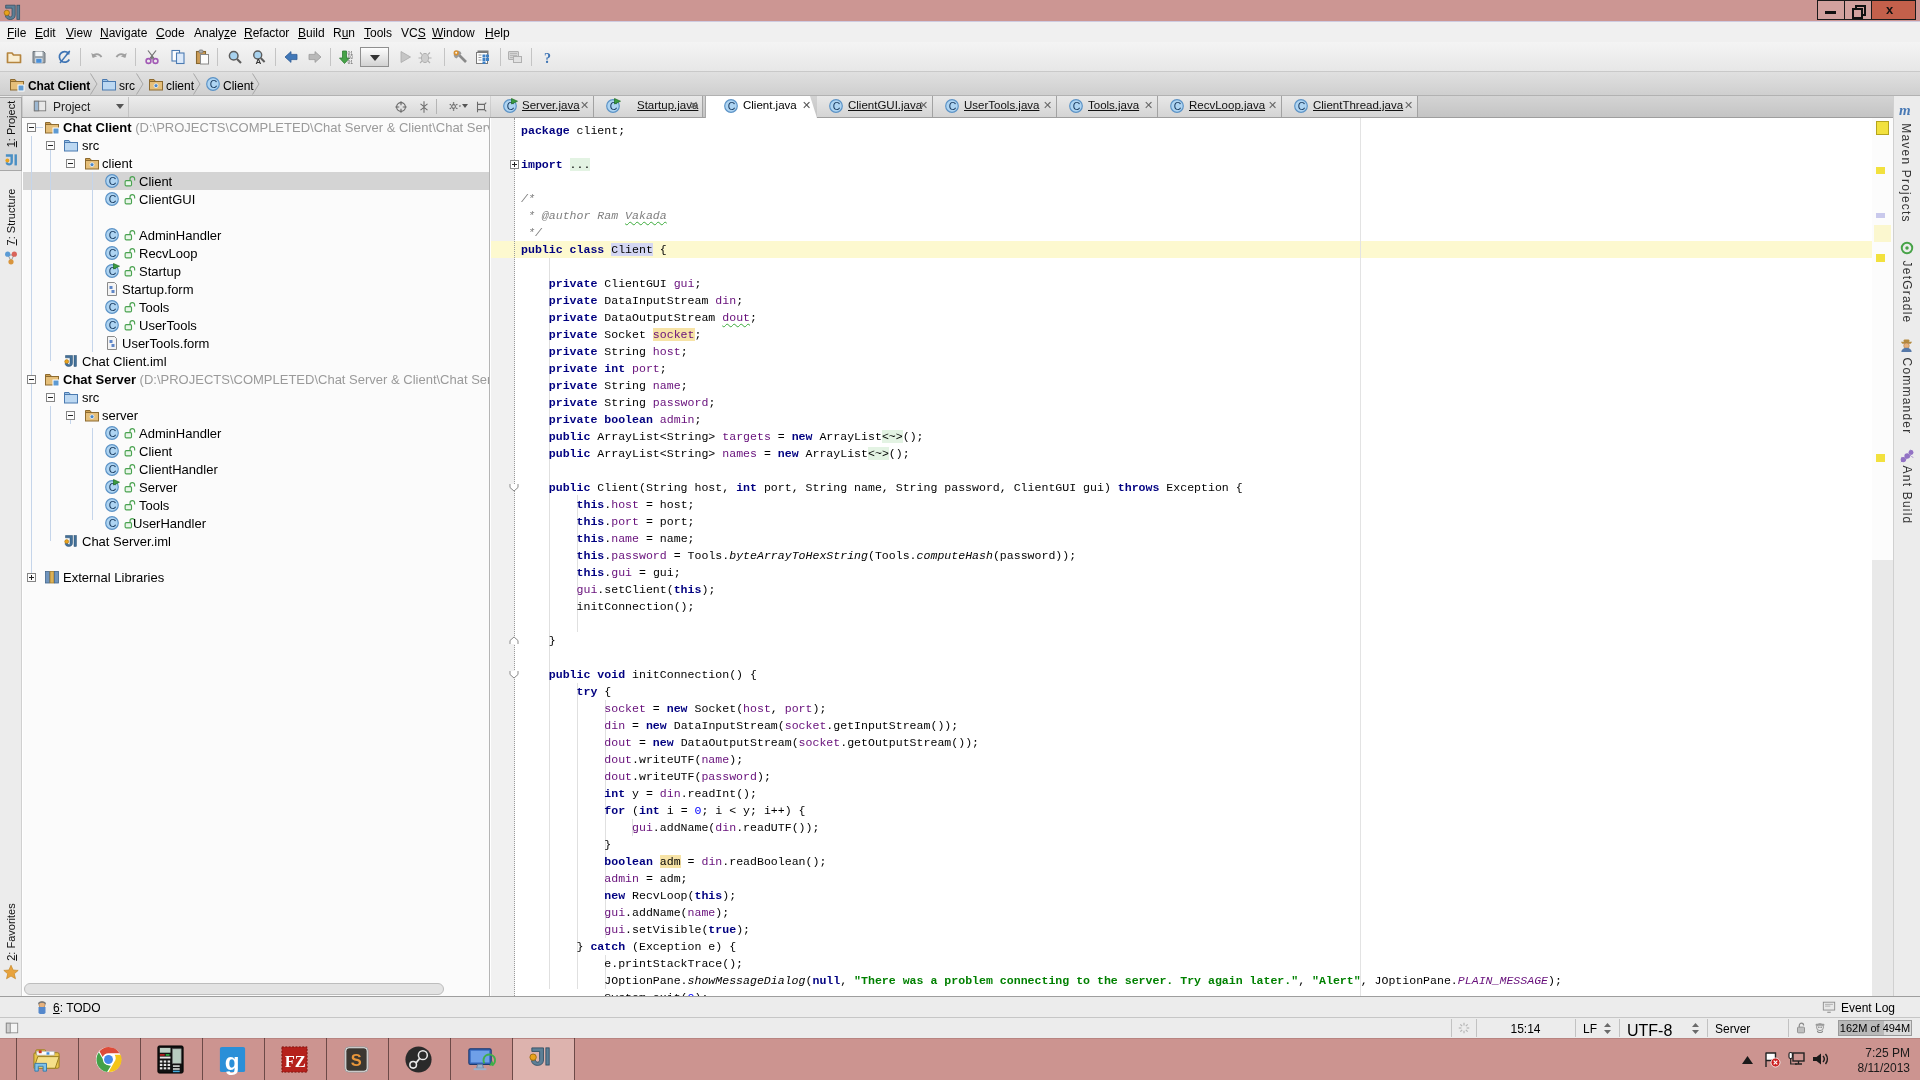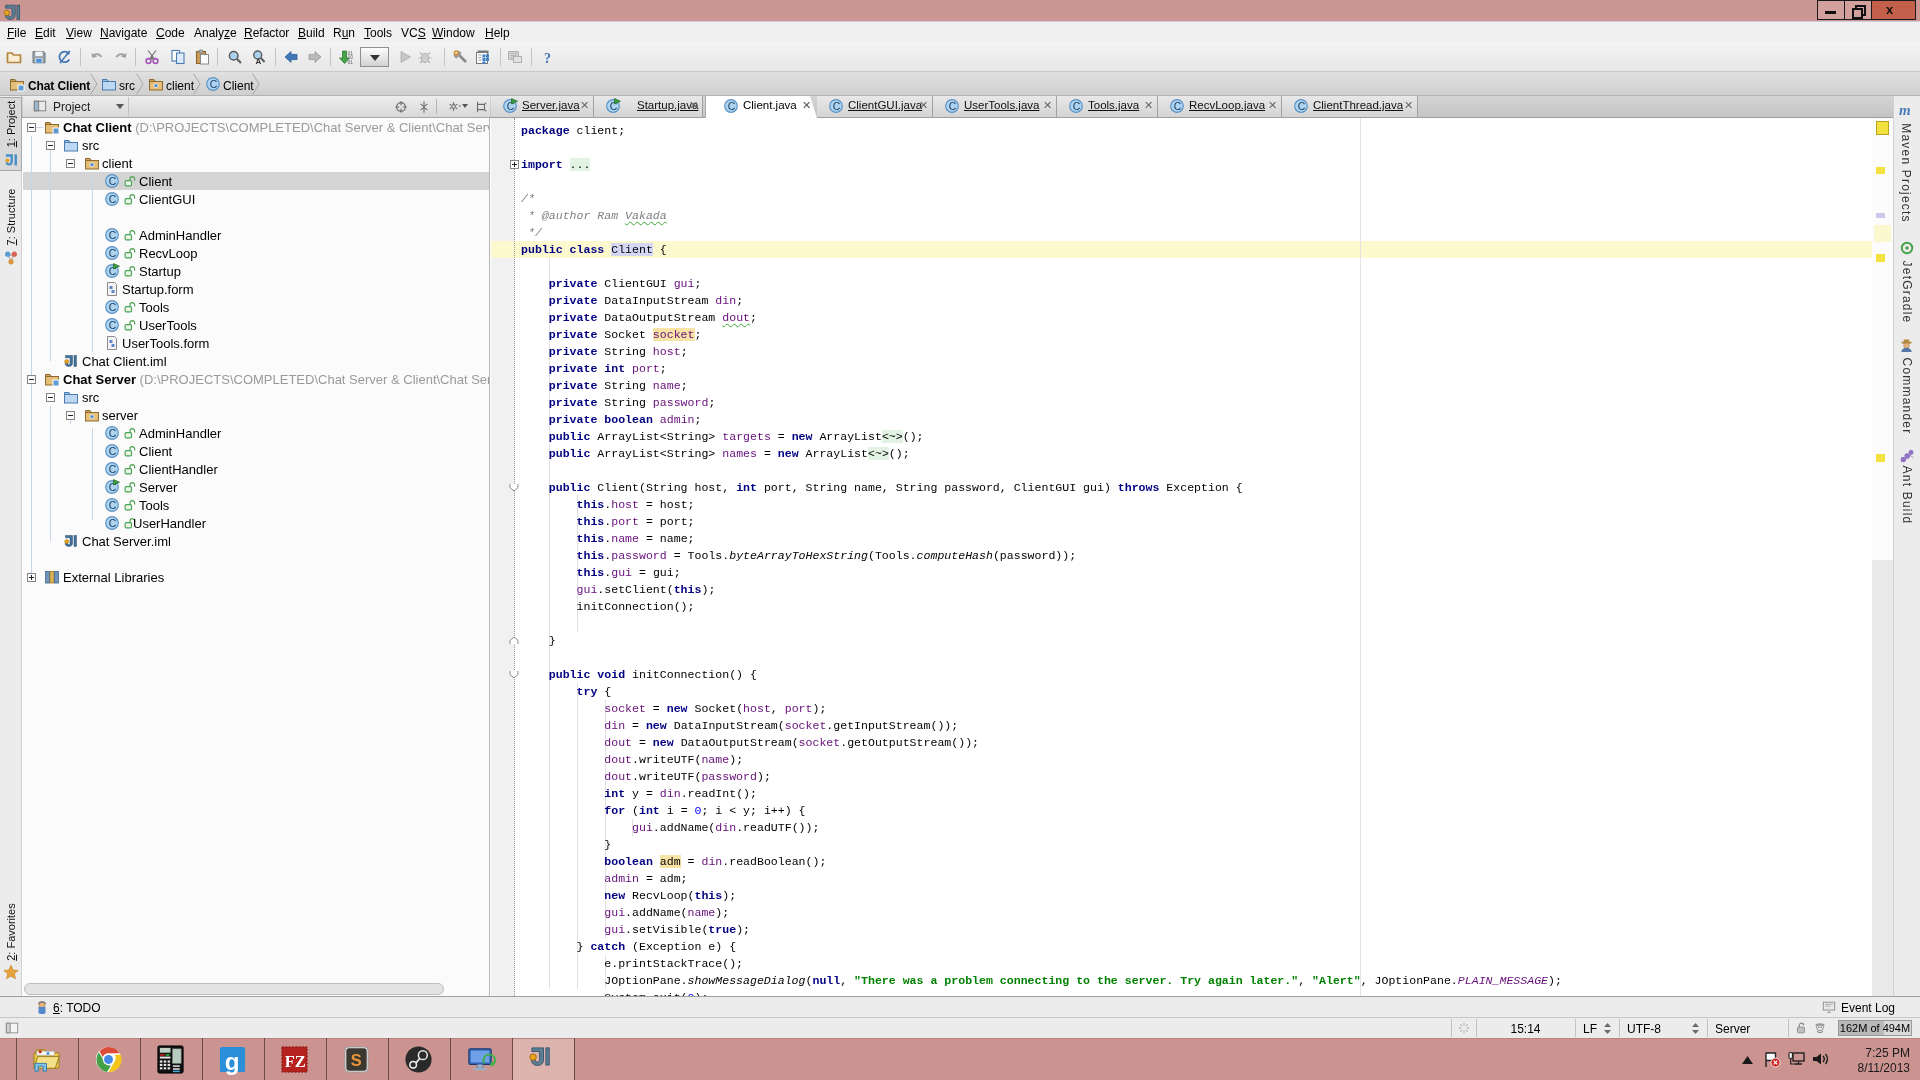--- a/index.html
+++ b/index.html
@@ -711,21 +711,21 @@
         <path d="M3.8,12.2 L5.9,10.1"></path>
         <path d="M12.2,3.8 L10.1,5.9"></path>
       </g>
     </svg>
 <div class="abs" style="left:1476px;top:1022px;width:99px;text-align:center;font-size:12px;">15:14</div>
 <div class="abs" style="left:1583px;top:1022px;font-size:12px;">LF</div>
 <svg style="left:1603px;top:1022px" width="9" height="13" viewBox="0 0 9 13">
       <path d="M4.5,1 L8,5 H1 z" fill="#6a6a6a"></path>
       <path d="M4.5,12 L1,8 H8 z" fill="#6a6a6a"></path>
     </svg>
-<div class="abs" style="left:1627px;top:1022px;font-size:12px;">UTF-8</div>
+<div class="abs" style="left:1627px;top:1022px;font-size:16px;">UTF-8</div>
 <svg style="left:1691px;top:1022px" width="9" height="13" viewBox="0 0 9 13">
       <path d="M4.5,1 L8,5 H1 z" fill="#6a6a6a"></path>
       <path d="M4.5,12 L1,8 H8 z" fill="#6a6a6a"></path>
     </svg>
 <div class="abs" style="left:1715px;top:1022px;font-size:12px;">Server</div>
 <svg style="left:1794px;top:1021px" width="14" height="14" viewBox="0 0 16 16">
       <rect x="4" y="7" width="8" height="6.5" rx="1" fill="#bfbfbf" stroke="#8a8a8a" stroke-width="1"></rect>
       <path d="M6,7 V5 a2.5,2.5 0 0 1 5,0" fill="none" stroke="#8a8a8a" stroke-width="1.3"></path>
     </svg>
 <svg style="left:1813px;top:1021px" width="14" height="14" viewBox="0 0 16 16">

